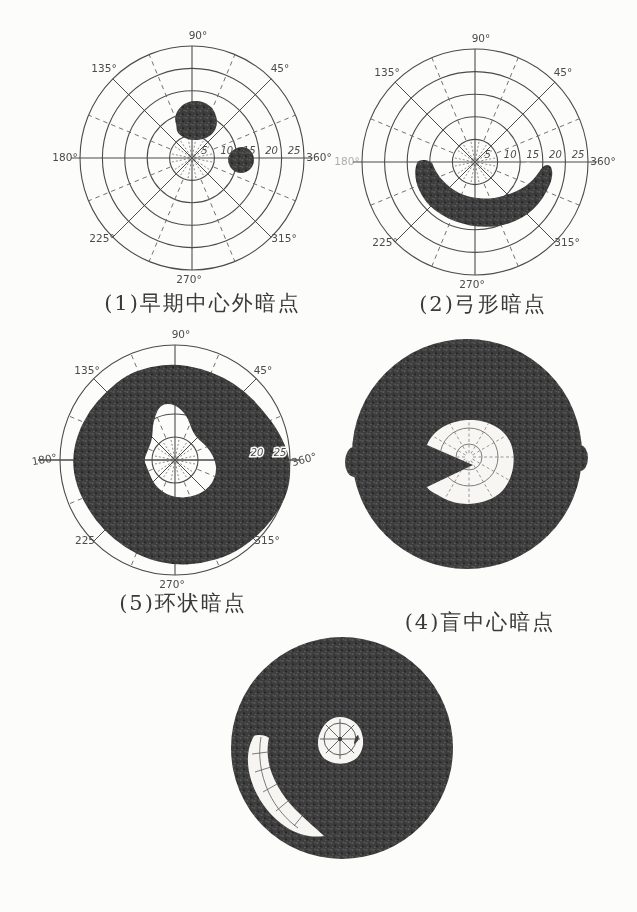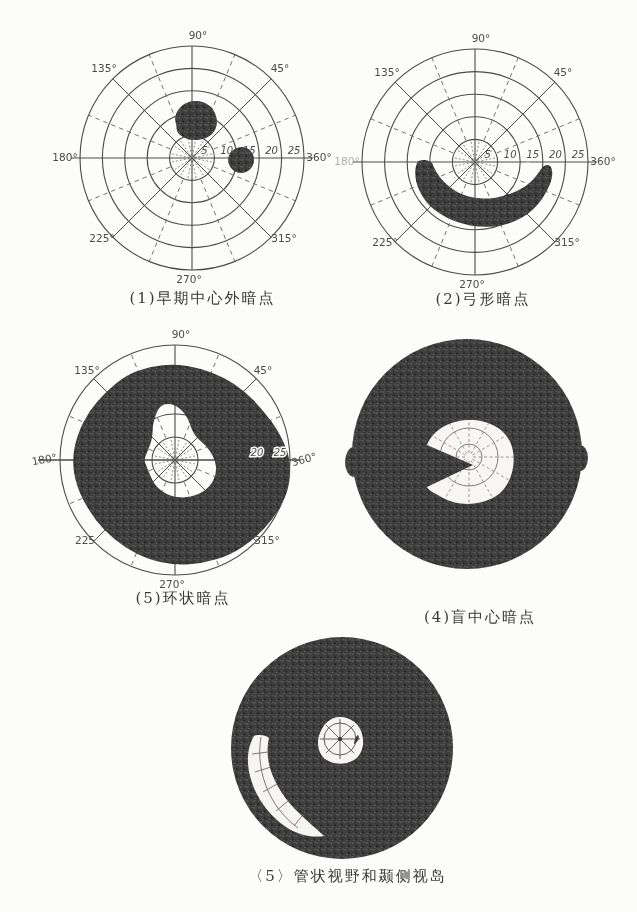--- a/index.html
+++ b/index.html
@@ -8,21 +8,21 @@
     background:#fcfcfa;
     font-family:"DejaVu Sans","Liberation Sans",sans-serif;
     overflow:hidden;
   }
   .page{position:absolute;inset:0;padding-left:40px;}
   .chart{position:absolute;}
   .chart svg{display:block;}
   .caption{
     position:absolute;
     font-family:"DejaVu Serif","Liberation Serif",serif;
-    font-size:15px;color:#3a3a3a;text-align:center;
+    font-size:21px;color:#3a3a3a;text-align:center;
     letter-spacing:2px;white-space:nowrap;
   }
 </style>
 </head>
 <body>
 
 <div class="page">
 
   <div class="chart" style="left:52px;top:16px;">
     <svg id="svg1" width="286" height="284">
@@ -264,15 +264,14 @@
           <path d="M -88,-12 C -94,-2 -96,12 -92,28 C -87,48 -74,67 -56,79 C -44,87 -30,90 -18,88 C -24,82 -32,76 -42,66 C -56,53 -67,37 -72,20 C -75,9 -75,-2 -73,-10 C -76,-13 -84,-14 -88,-12 Z" fill="#f6f5f1"></path>
           <line x1="-90" y1="6" x2="-74" y2="4" stroke="#5a5a5a" stroke-width="0.8"></line>
           <line x1="-87" y1="24" x2="-71" y2="19" stroke="#5a5a5a" stroke-width="0.8"></line>
           <line x1="-79" y1="44" x2="-65" y2="36" stroke="#5a5a5a" stroke-width="0.8"></line>
           <line x1="-66" y1="63" x2="-54" y2="53" stroke="#5a5a5a" stroke-width="0.8"></line>
           <line x1="-48" y1="78" x2="-40" y2="68" stroke="#5a5a5a" stroke-width="0.8"></line>
           <path d="M -81,-11 C -84,6 -82,26 -73,45 C -66,60 -55,72 -44,80" fill="none" stroke="#5a5a5a" stroke-width="0.8"></path>
         </g>
       </svg>
   </div>
-  <div class="caption" style="left:235px;top:867px;width:225px;">〈5〉管状视野和颞侧视岛</div>
 
 </div>
 
 </body></html>

